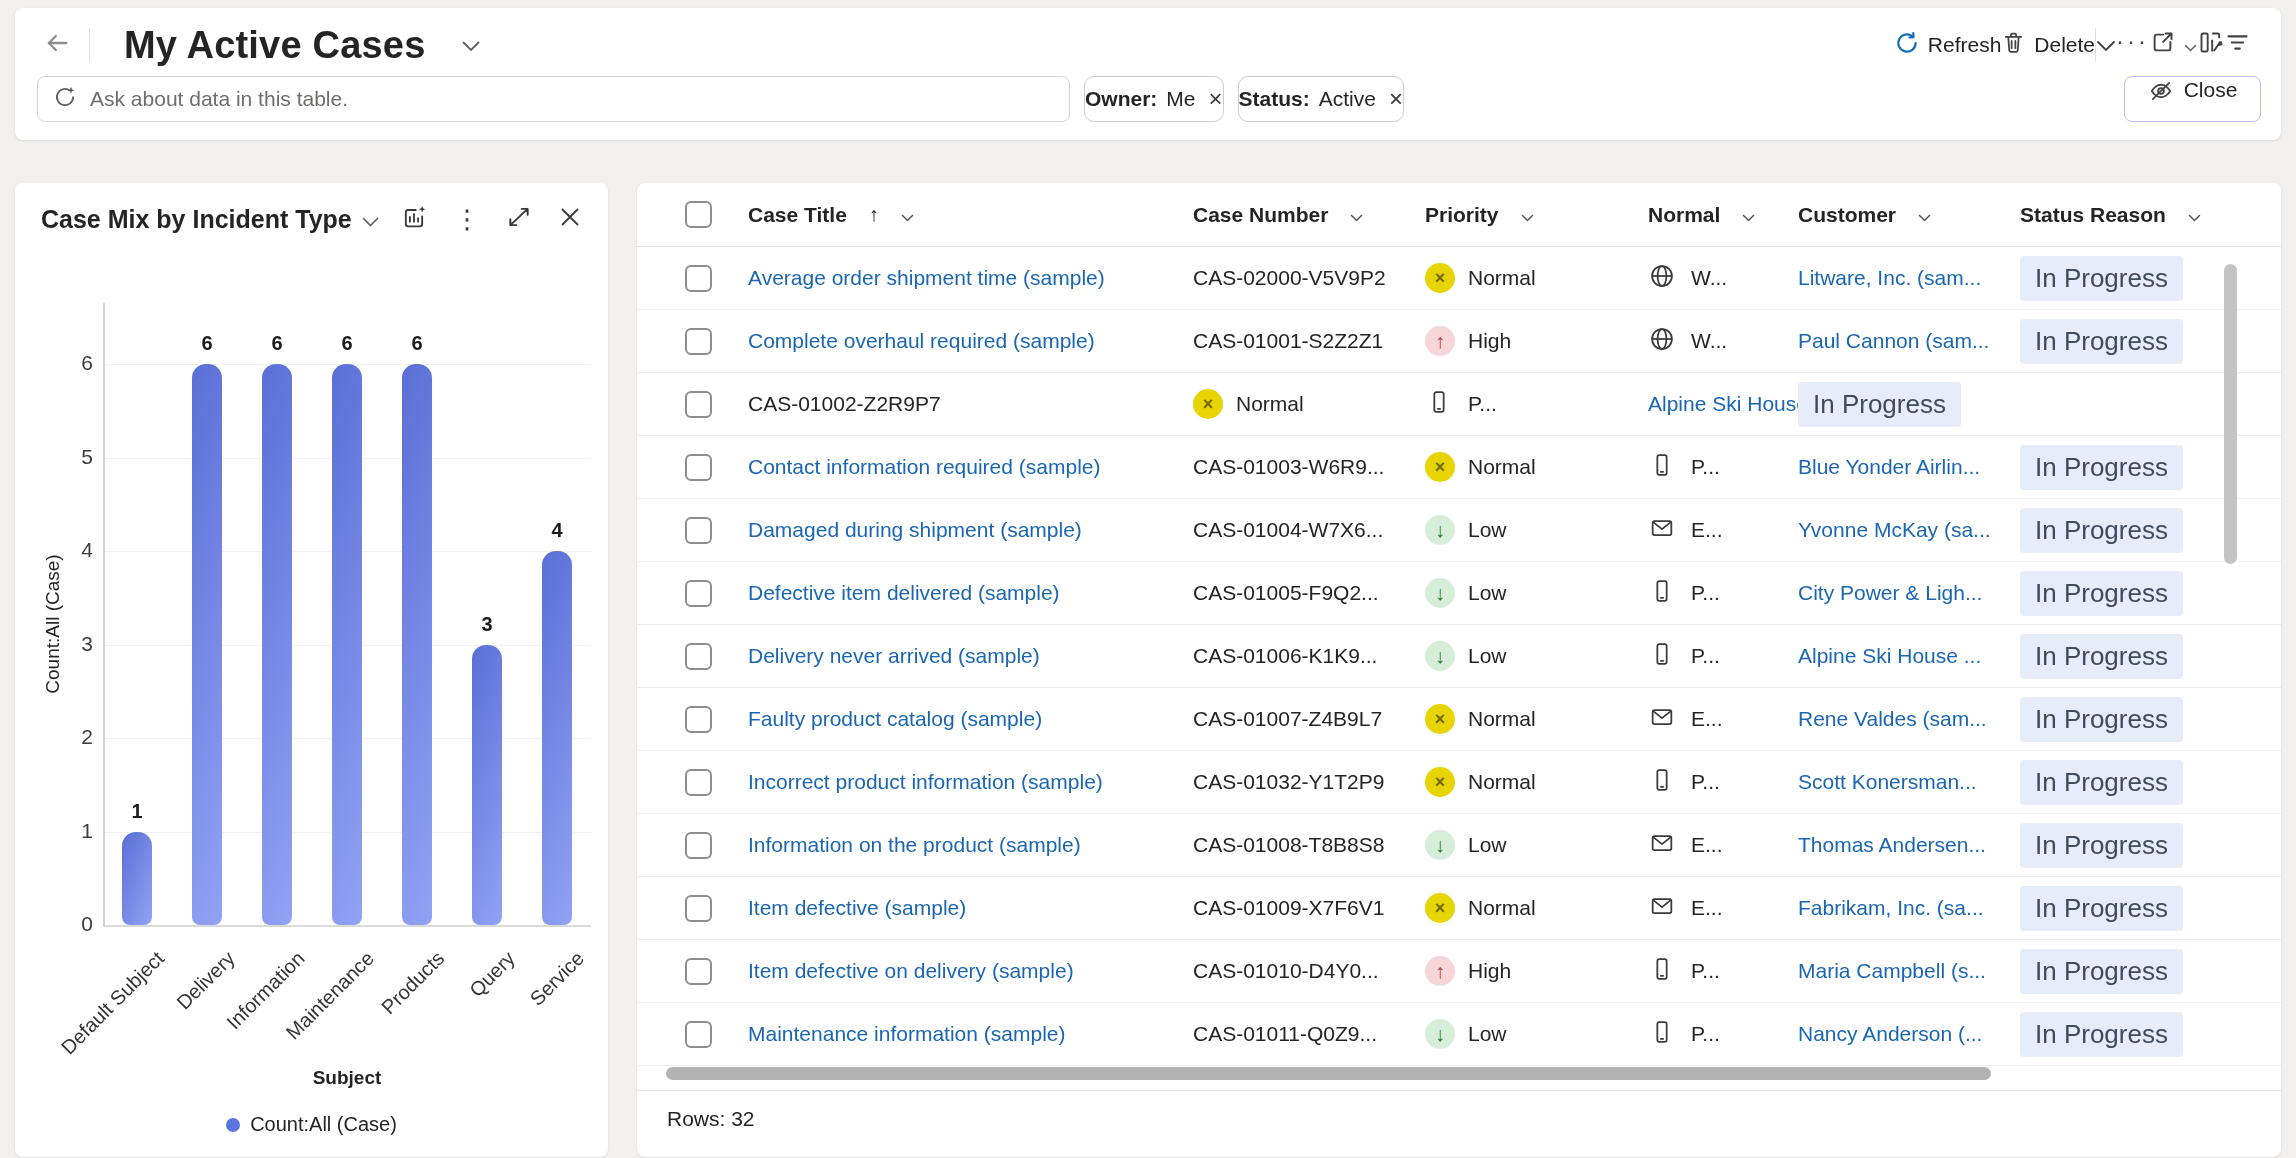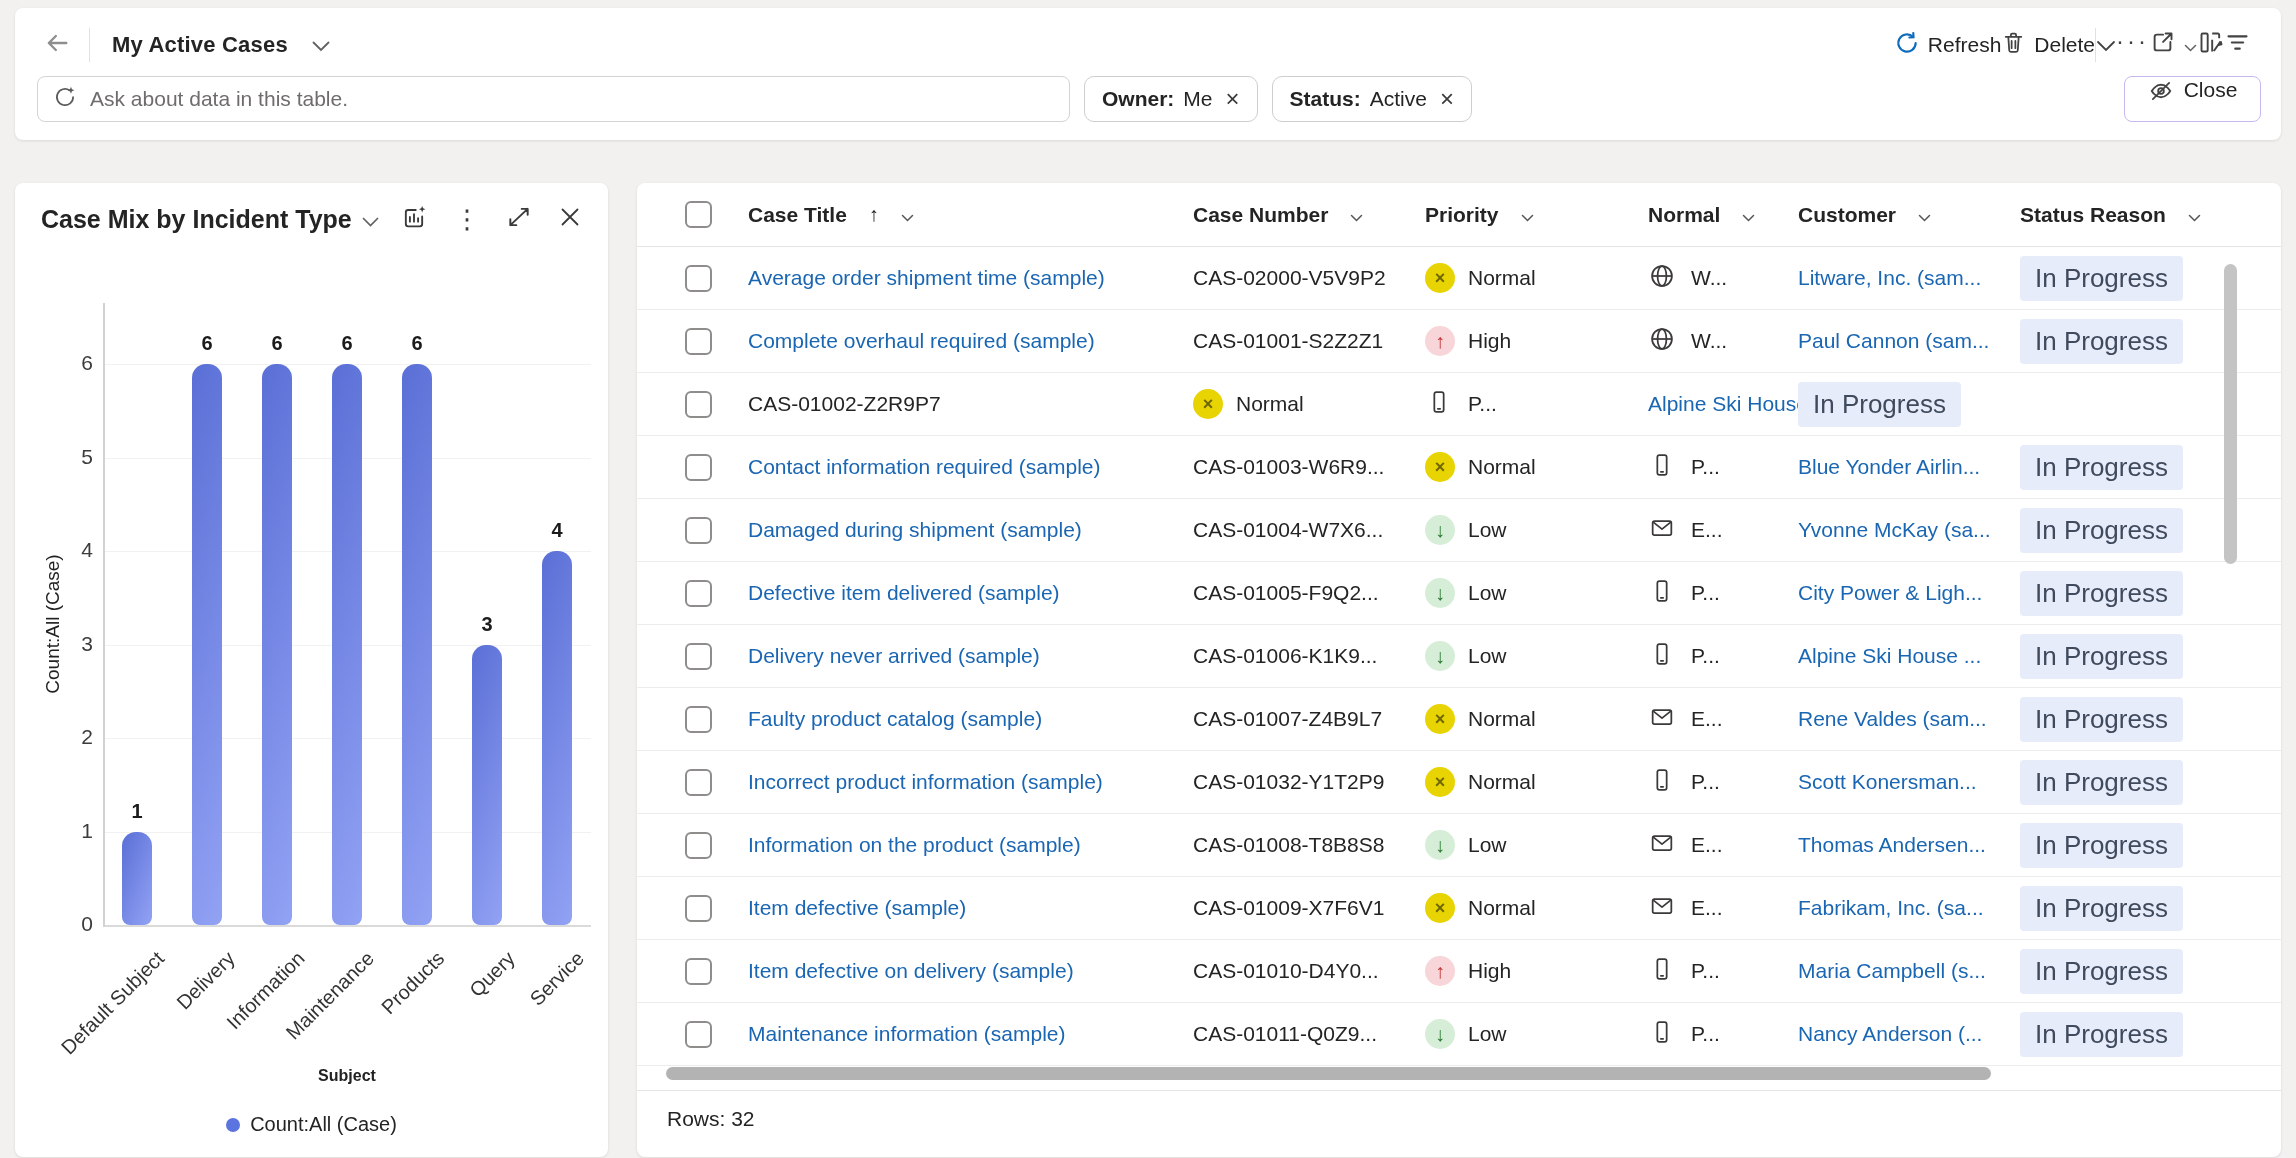--- a/index.html
+++ b/index.html
@@ -12,50 +12,50 @@
   .card { position:absolute; background:#fff; border-radius:8px; box-shadow:0 1px 3px rgba(0,0,0,.10); }
   .top-card   { left:15px; top:8px;   width:2266px; height:132px; }
   .chart-card { left:15px; top:183px; width:593px;  height:974px; }
   .table-card { left:637px; top:183px; width:1644px; height:974px; overflow:hidden; }
 
   
   .title-row { display:flex; align-items:center; height:62px; margin-top:6px; padding:0 30px 0 28px; gap:18px; }
   .icon-btn { background:none; border:none; padding:0; display:flex; align-items:center; gap:8px; cursor:pointer; color:#242424; font-size:21px; font-family:inherit; }
   .back-btn svg { stroke:#8e8e8e; }
   .vdiv { width:1px; height:34px; background:#e1e1e1; }
-  .page-title { font-size:22px; font-weight:700; margin:4px; letter-spacing:.2px; }
+  .page-title { font-size:38px; font-weight:700; margin:16px; letter-spacing:.2px; }
   .title-chev { margin-left:2px; }
   .toolbar { margin-left:auto; display:flex; align-items:center; }
   .toolbar .lbl { font-size:21px; }
   .dots { font-size:24px; letter-spacing:3px; color:#424242; line-height:1; padding-bottom:8px;}
 
   .search-row { display:flex; align-items:center; padding:0 20px 0 22px; gap:14px; }
   .search-box { width:1033px; height:46px; border:1px solid #d6d4d2; border-radius:8px; display:flex; align-items:center; gap:12px; padding:0 14px; background:#fff; }
   .search-box .ph { color:#6f6d6b; font-size:21px; }
-  .chip { height:46px; border:1px solid #d0cecb; border-radius:10px; background:#fff; display:flex; align-items:center; gap:9px; padding:0 17px; font-size:21px; white-space:nowrap; }
+  .chip { height:46px; border:1px solid #d0cecb; border-radius:10px; background:#fff; display:flex; align-items:center; gap:9px; padding:0 0; font-size:21px; white-space:nowrap; }
   .chip b { font-weight:700; }
   .chip .x { font-size:24px; color:#3b3b3b; margin-left:4px; line-height:1; cursor:pointer; }
   .close-btn { margin-left:auto; width:137px; height:46px; border:1px solid #c9b8f0; border-radius:8px; background:#fff; display:flex; justify-content:center; gap:10px; font-size:21px; font-family:inherit; cursor:pointer; color:#242424; }
 
   
   .chart-header { display:flex; align-items:center; padding:20px 26px 0 26px; gap:10px; }
   .chart-title { font-size:25px; font-weight:700; }
   .chart-icons { margin-left:auto; display:flex; align-items:center; gap:26px; }
   .chart-icons .icon-btn { color:#3a3a3a; }
   .vdots { font-size:26px; color:#3a3a3a; line-height:.7; }
   .chart-area { position:absolute; left:0; top:0; width:593px; height:974px; }
   .gridline { position:absolute; left:88px; width:488px; height:1px; background:#f1f1f1; }
   .baseline { position:absolute; left:88px; width:488px; height:2px; background:#dadada; }
   .yaxis { position:absolute; left:88px; top:120px; width:2px; height:624px; background:#d2d2d2; }
   .ytick { position:absolute; left:28px; width:50px; text-align:right; font-size:21px; color:#3c3c3c; }
   .bar { position:absolute; width:30px; border-radius:14px 14px 8px 8px; background:linear-gradient(110deg,#5a6fd6,#92a2f4); }
   .bar-label { position:absolute; width:60px; text-align:center; font-size:20px; font-weight:700; color:#1b1b1b; }
   .xlabel { position:absolute; white-space:nowrap; font-size:20px; color:#333; transform:rotate(-45deg); transform-origin:top right; }
   .ylabel { position:absolute; left:-62px; top:430px; font-size:19px; color:#222; transform:rotate(-90deg); white-space:nowrap; width:200px; text-align:center; }
-  .xtitle { position:absolute; left:88px; width:488px; text-align:center; top:884px; font-size:16px; font-weight:700; color:#222; }
+  .xtitle { position:absolute; left:88px; width:488px; text-align:center; top:884px; font-size:19px; font-weight:700; color:#222; }
   .legend { position:absolute; left:0; width:593px; top:930px; display:flex; justify-content:center; align-items:center; gap:10px; font-size:20px; color:#242424; }
   .legend .dot { width:14px; height:14px; border-radius:50%; background:#5b74e0; }
 
   
   .tgrid { display:grid; grid-template-columns:111px 445px 232px 223px 150px 222px 1fr; align-items:center; }
   .thead { height:64px; border-bottom:1px solid #e4e4e4; font-weight:700; font-size:21px; }
   .hcell { display:flex; align-items:center; gap:22px; cursor:pointer; }
   .hcell svg { flex:none; }
   .sort-arrow { font-size:20px; font-weight:400; }
   .checkbox { width:27px; height:27px; border:2px solid #8f8d8b; border-radius:6px; background:#fff; margin-left:48px; cursor:pointer; }

